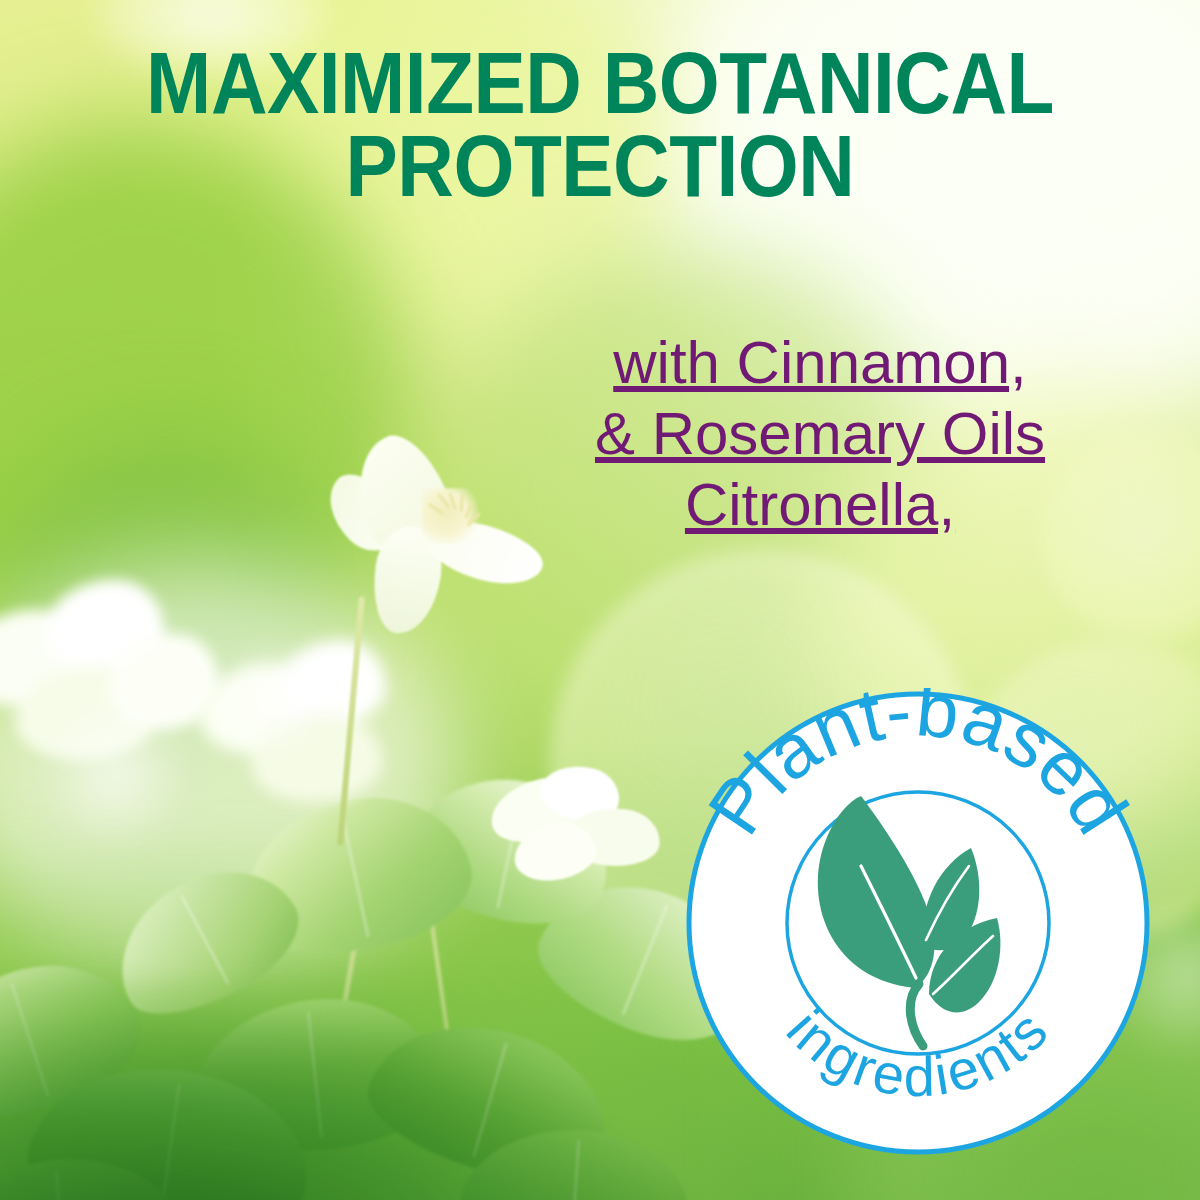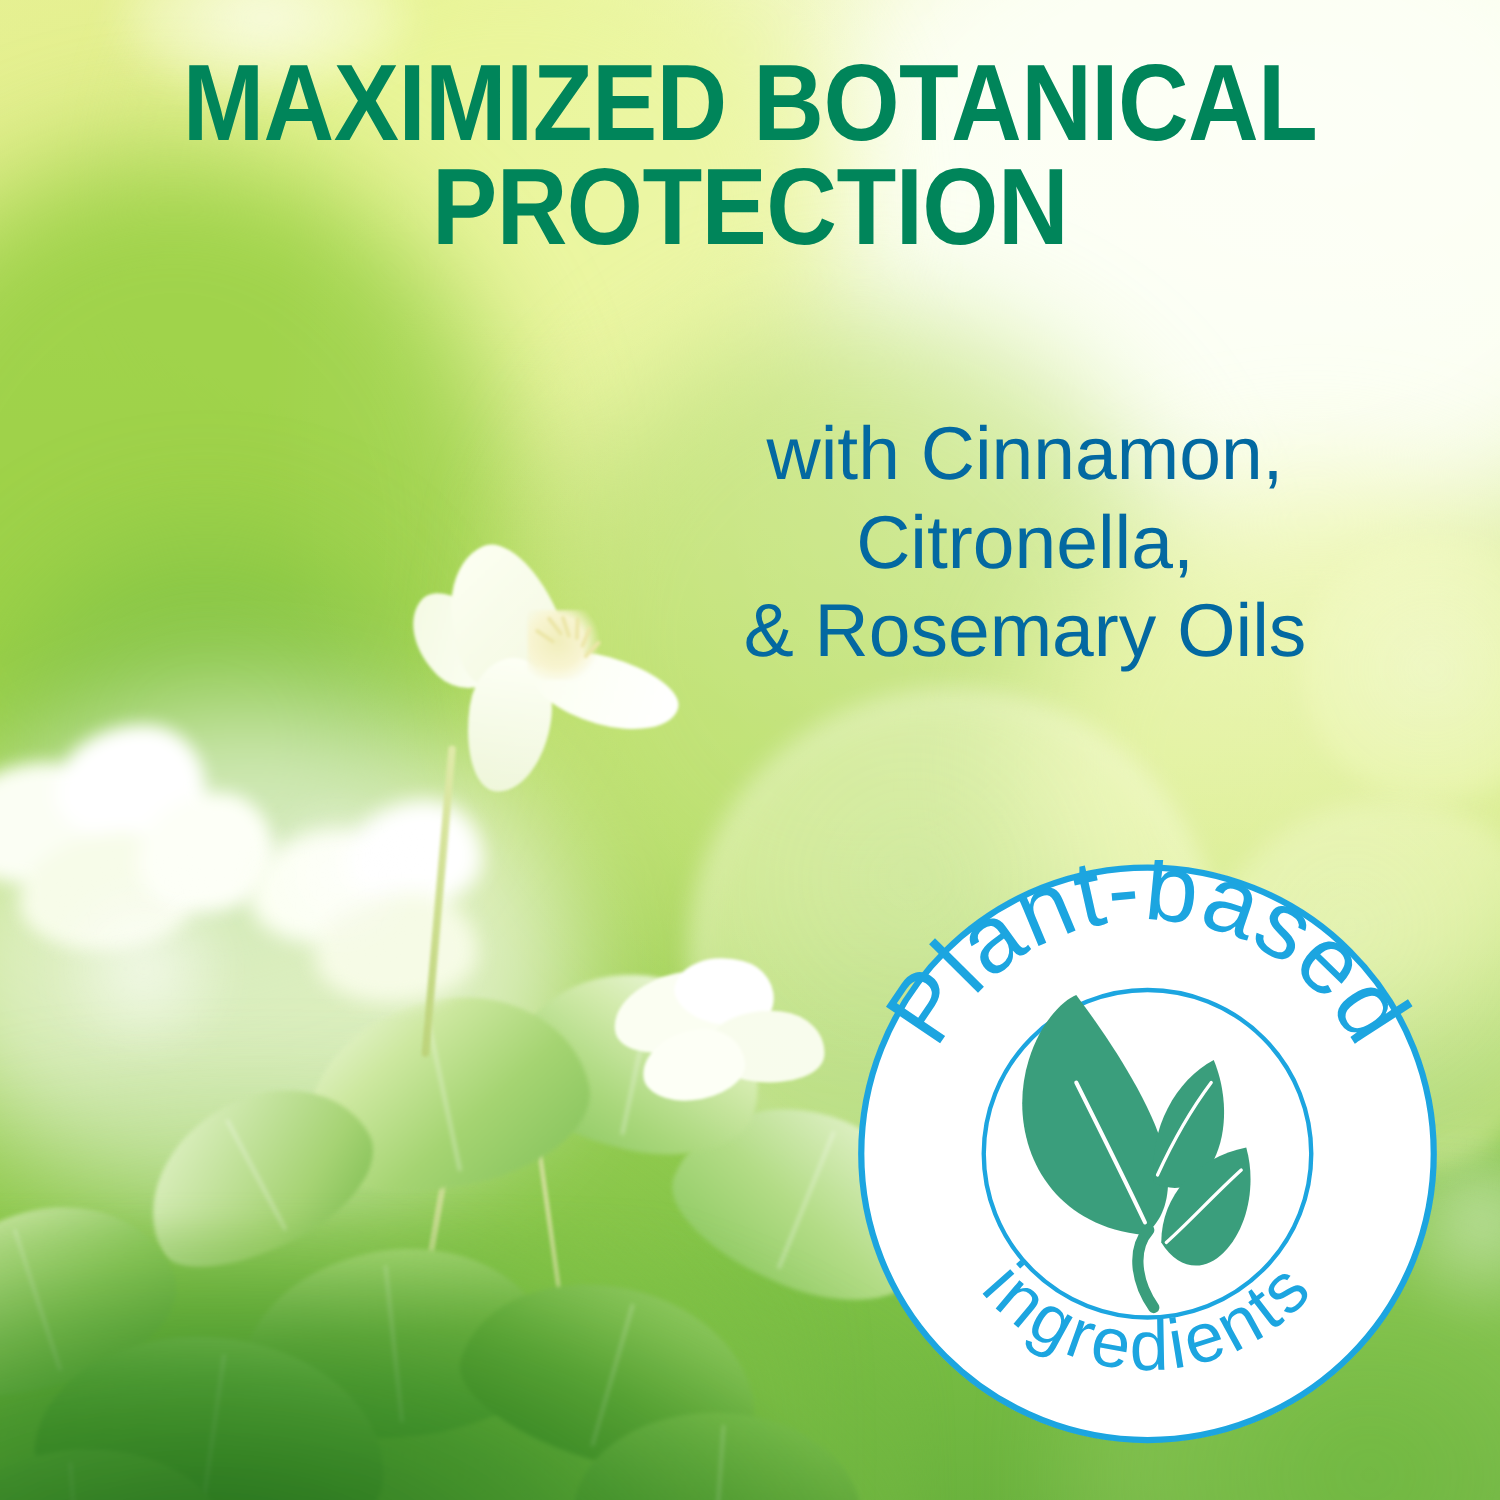--- a/index.html
+++ b/index.html
@@ -144,24 +144,25 @@
     line-height:.95;
     letter-spacing:-0.5px;
     transform:scaleX(.90);
     text-rendering:optimizeLegibility;
   }
   .headline .l2{display:block;}
 
   .subtitle{
     position:absolute;left:520px;width:600px;top:328px;
     text-align:center;
-    color:#0369a1;
+    color:#701a75;
     font-weight:400;
     font-size:60px;
     line-height:1.18;
+    text-decoration:underline;
   }
   .subtitle span{display:block;}
 
   
   .badge{position:absolute;left:683px;top:688px;width:470px;height:470px;}
   .badge svg{display:block;width:100%;height:100%;}
 </style>
 </head>
 <body>
 
@@ -271,22 +272,22 @@
 
   <div class="veil"></div>
 
   <div class="headline">
     <span class="l1">MAXIMIZED BOTANICAL</span>
     <span class="l2">PROTECTION</span>
   </div>
 
   <div class="subtitle">
     <span>with Cinnamon,</span>
+    <span>&amp; Rosemary Oils</span>
     <span>Citronella,</span>
-    <span>&amp; Rosemary Oils</span>
   </div>
 
   <div class="badge">
     <svg viewBox="0 0 470 470" xmlns="http://www.w3.org/2000/svg">
       <defs>
         <path id="arcTop" d="M 48 235 A 187 187 0 0 1 422 235" fill="none"></path>
         <path id="arcBot" d="M 62 235 A 173 173 0 0 0 408 235" fill="none"></path>
       </defs>
 
       <circle cx="235" cy="235" r="231" fill="#ffffff"></circle>

